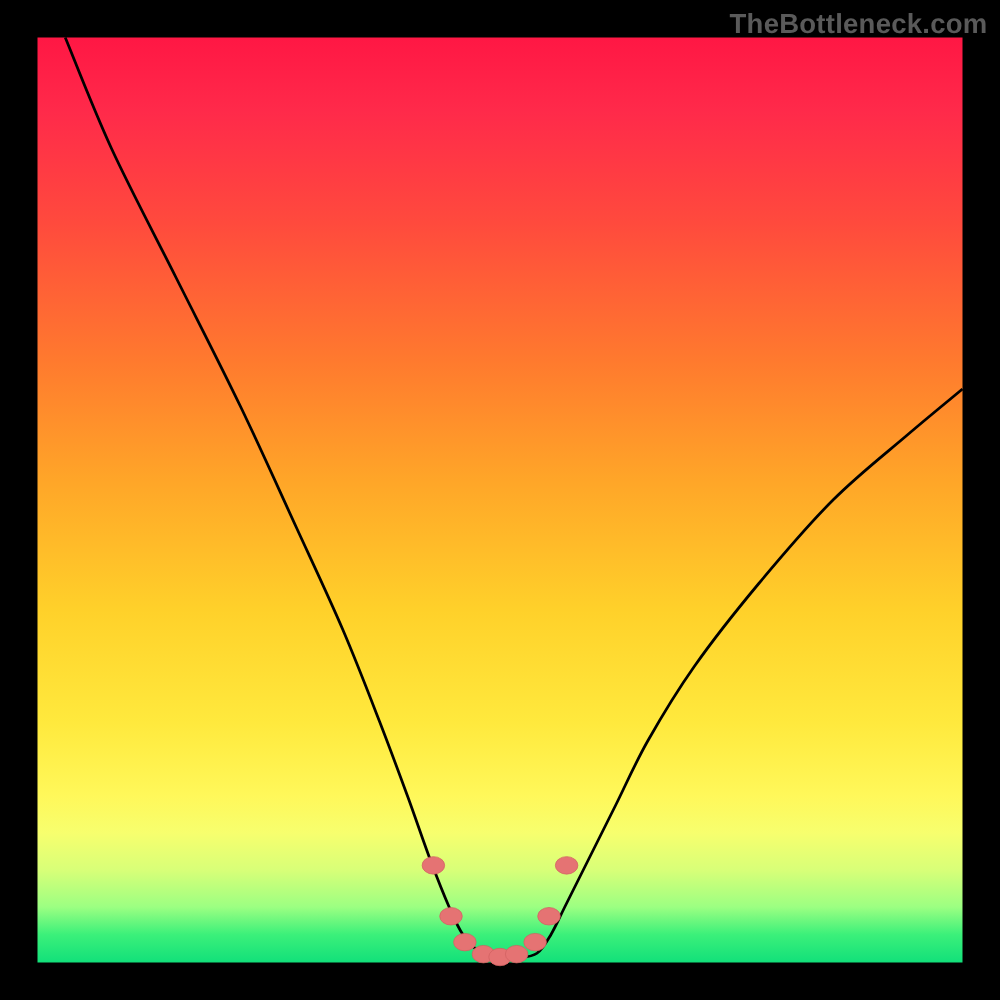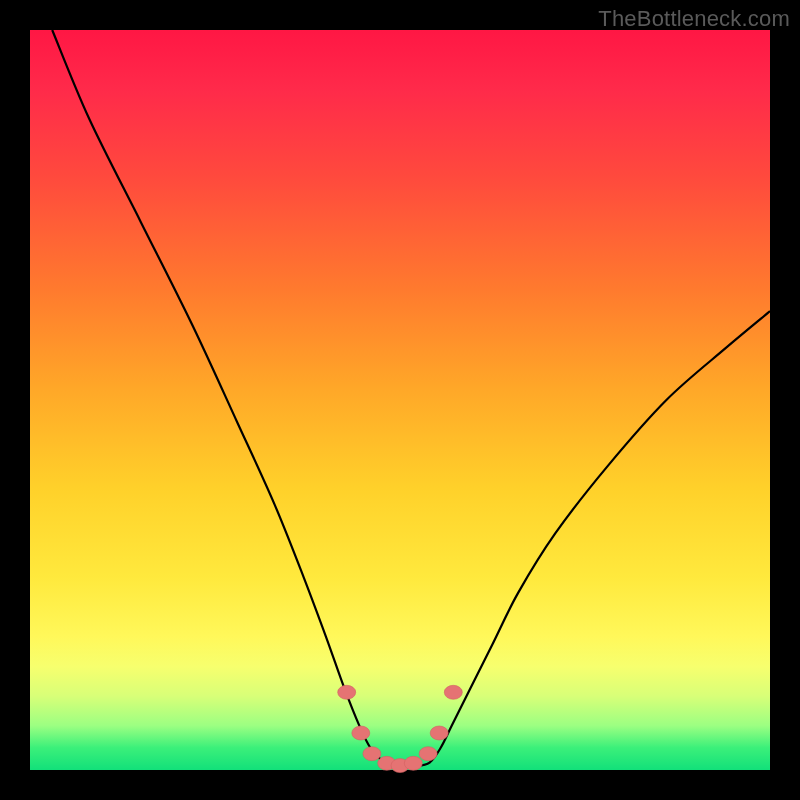--- a/index.html
+++ b/index.html
@@ -44,20 +44,21 @@
     );
   }
   .watermark {
     position: absolute;
     top: 6px;
     right: 10px;
     color: #5a5a5a;
     font-size: 22px;
     letter-spacing: 0.2px;
     user-select: none;
+    font-weight: bold;
   }
   svg.curve {
     position: absolute;
     left: 0;
     top: 0;
     width: 740px;
     height: 740px;
     overflow: visible;
   }
   .curve-path {

